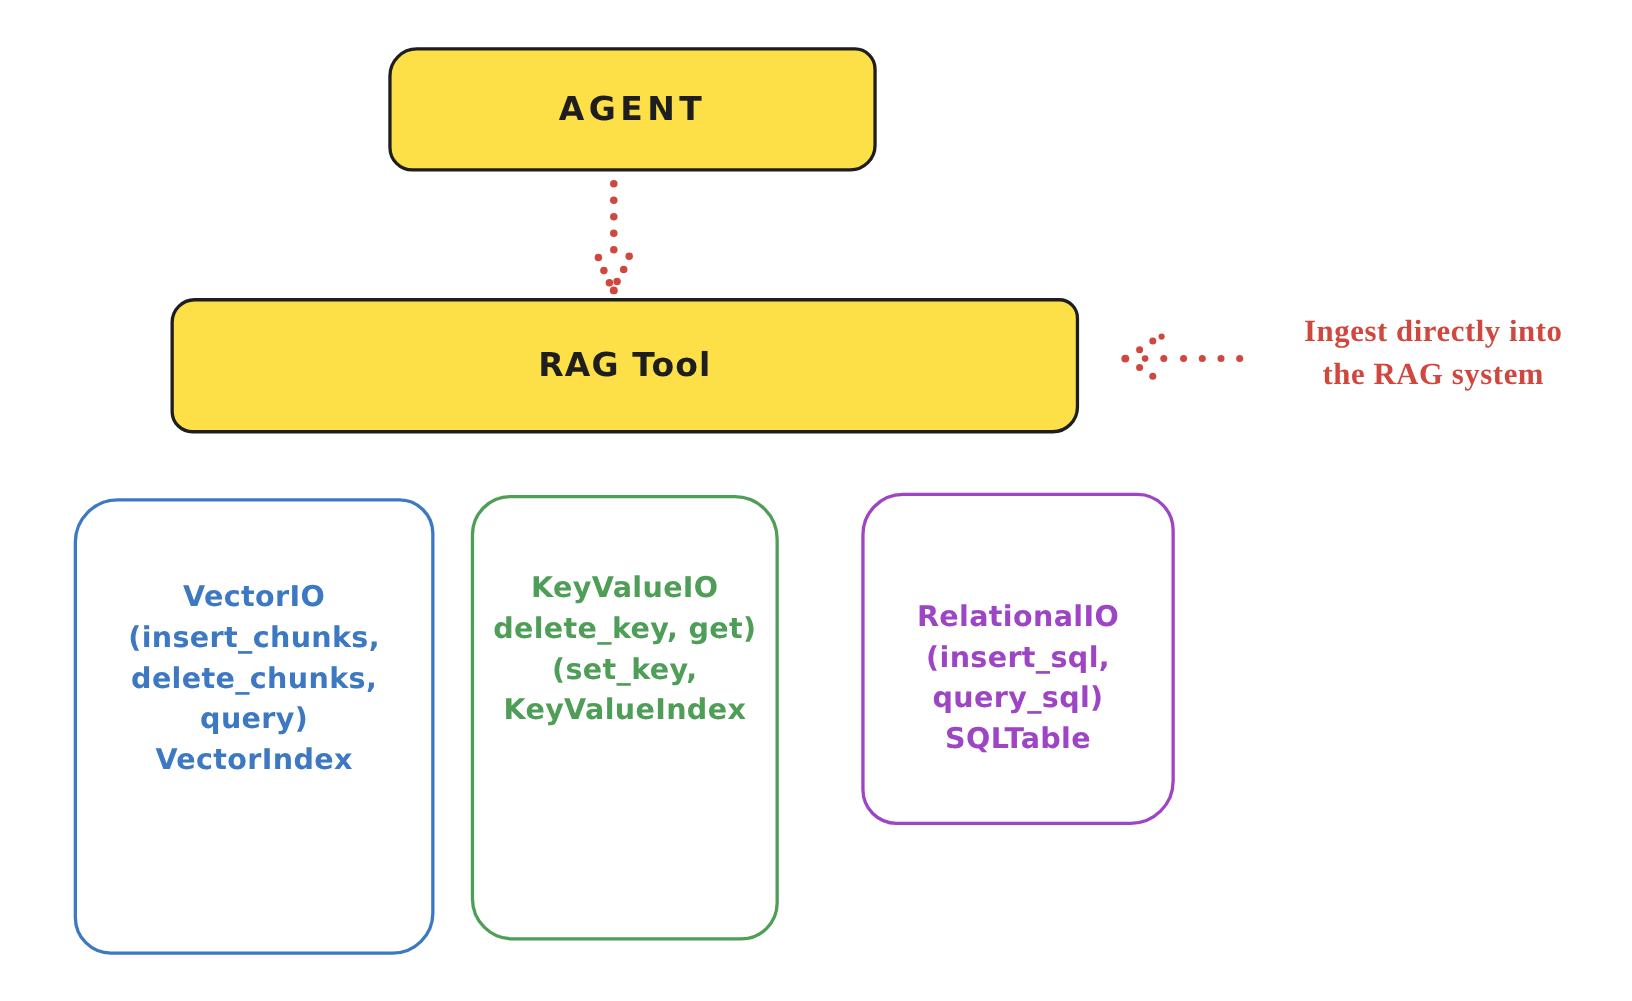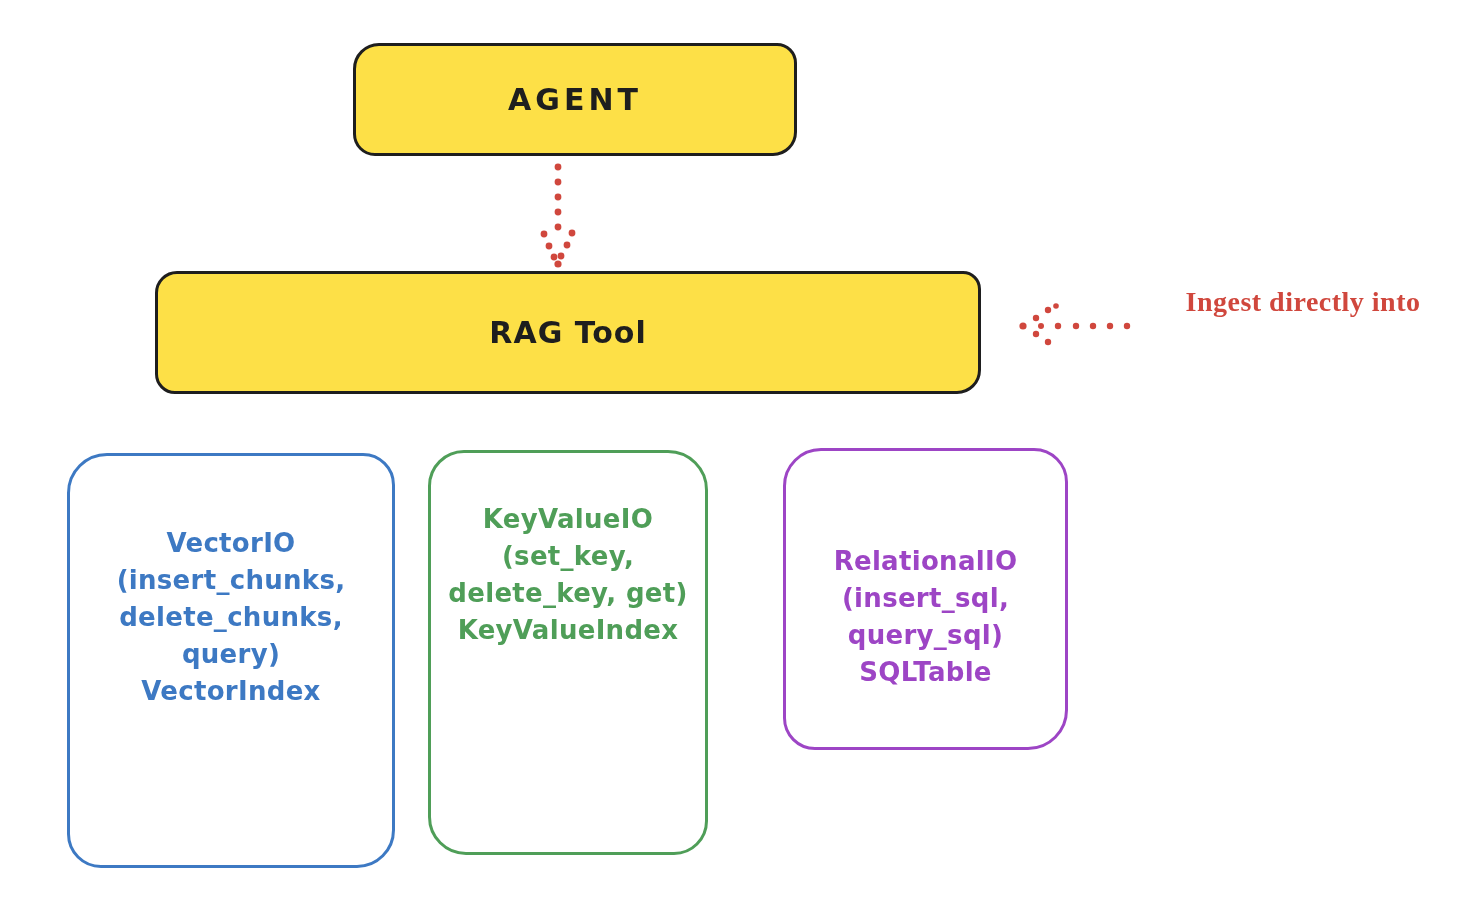--- a/index.html
+++ b/index.html
@@ -29,21 +29,21 @@
         text-align:center;letter-spacing:0.5px;font-family:Liberation Serif, serif;}
 
   .backend{position:absolute;background:#fff;text-align:center;
         font-size:26px;line-height:37px;letter-spacing:0.3px;font-weight:bold;}
   .backend .index{}
   .backend-vector{left:67px;top:453px;width:328px;height:415px;
         border:3.5px solid var(--blue);border-radius:40px 32px 38px 34px;
         color:var(--blue);padding-top:69px;}
   .backend-keyvalue{left:428px;top:450px;width:280px;height:405px;
         border:3.5px solid var(--green);border-radius:36px 40px 34px 38px;
-        color:var(--green);padding-top:48px;}
+        color:var(--green);padding-top:64px;}
   .backend-relational{left:783px;top:448px;width:285px;height:302px;
         border:3.5px solid var(--purple);border-radius:38px 34px 40px 32px;
         color:var(--purple);padding-top:92px;}
 </style>
 </head>
 <body>
 
 <div class="canvas">
 
   <div class="node node-agent">
@@ -79,37 +79,38 @@
     <circle class="dot" cx="42" cy="6" r="2.8"></circle>
     <circle class="dot" cx="44" cy="26" r="3.2"></circle>
     <circle class="dot" cx="62" cy="26" r="3.2"></circle>
     <circle class="dot" cx="79" cy="26" r="3.2"></circle>
     <circle class="dot" cx="96" cy="26" r="3.2"></circle>
     <circle class="dot" cx="113" cy="26" r="3.2"></circle>
   </svg>
 
   <div class="annotation">
     <div>Ingest directly into</div>
+    <div>the RAG system</div>
   </div>
 
   <div class="backend backend-vector">
     <div class="io">
       <div>VectorIO</div>
       <div>(insert_chunks,</div>
       <div>delete_chunks,</div>
       <div>query)</div>
     </div>
     <div class="index">VectorIndex</div>
   </div>
 
   <div class="backend backend-keyvalue">
     <div class="io">
       <div>KeyValueIO</div>
+      <div>delete_key, get)</div>
       <div>(set_key,</div>
-      <div>delete_key, get)</div>
     </div>
     <div class="index">KeyValueIndex</div>
   </div>
 
   <div class="backend backend-relational">
     <div class="io">
       <div>RelationalIO</div>
       <div>(insert_sql,</div>
       <div>query_sql)</div>
     </div>

